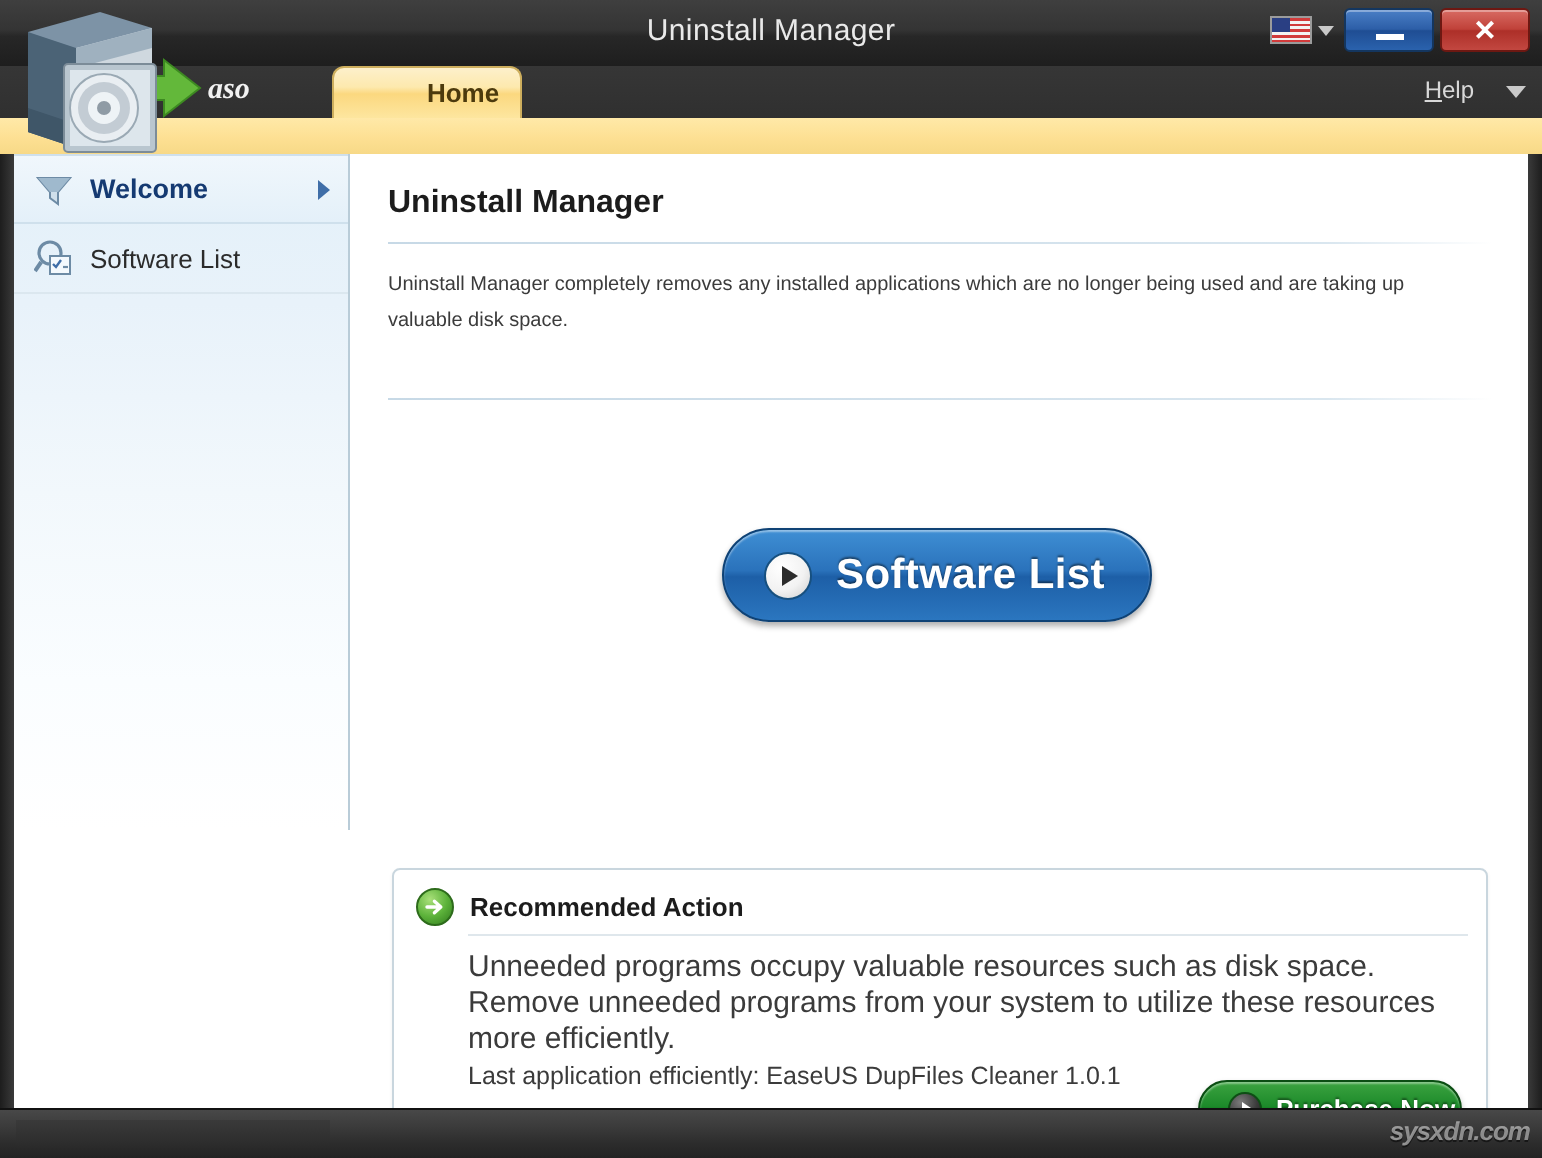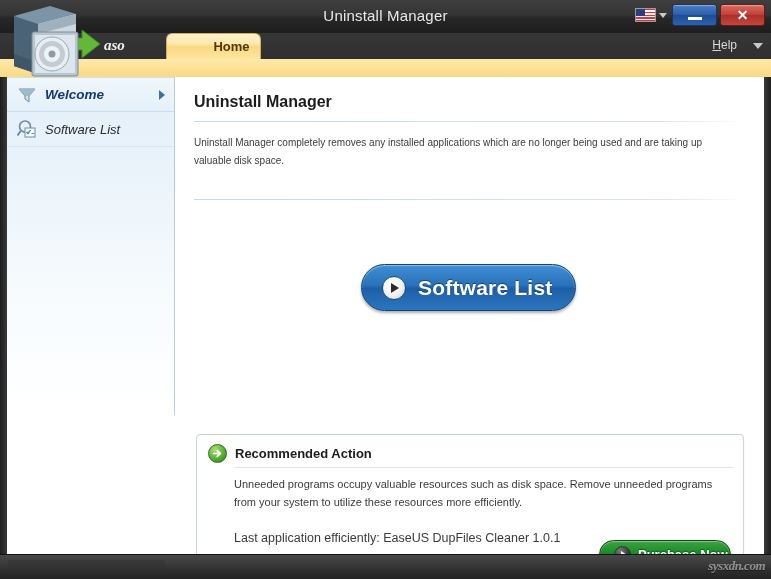--- a/index.html
+++ b/index.html
@@ -191,21 +191,20 @@
     background: linear-gradient(to left, #1d1d1d, #3a3a3a);
   }
 
   .sidebar {
     position: absolute;
     left: 7px; top: 0;
     width: 168px; height: 338px;
     background: linear-gradient(to bottom, #e3f0f9 0%, #e8f2fa 22%, #f2f8fc 50%, #fafdff 78%, #ffffff 100%);
     border-right: 1px solid #b9ccd8;
     box-sizing: border-box;
-    font-style: italic;
   }
   .side-item {
     position: relative;
     height: 35px;
     display: flex;
     align-items: center;
     padding-left: 10px;
     box-sizing: border-box;
   }
   .side-item.sel {
@@ -357,21 +356,21 @@
   .rec-hr {
     position: absolute;
     left: 37px; top: 32px;
     width: 500px; height: 1px;
     background: #dfe7ec;
   }
   .rec-body {
     position: absolute;
     left: 37px; top: 40px;
     width: 497px;
-    font-size: 11px;
+    font-size: 15px;
     color: #3b3b3b;
     line-height: 18px;
   }
   .rec-last {
     position: absolute;
     left: 37px; top: 96px;
     font-size: 12.5px;
     color: #3b3b3b;
   }
   .btn-purchase {
@@ -414,21 +413,20 @@
     text-shadow: 0 -1px 1px rgba(0,0,0,.4);
   }
 
   
   .statusbar {
     position: absolute;
     left: 0; bottom: 0;
     width: 771px; height: 24px;
     background: linear-gradient(to bottom, #484848 0%, #3b3b3b 35%, #2c2c2c 70%, #232323 100%);
     border-top: 1px solid #111;
-    font-family: Liberation Serif, serif;
   }
   .status-left-block {
     position: absolute;
     left: 8px; top: 5px;
     width: 157px; height: 14px;
     background: linear-gradient(to bottom, #3a3a3a, #2a2a2a);
   }
   .watermark {
     position: absolute;
     right: 6px; top: 3px;

